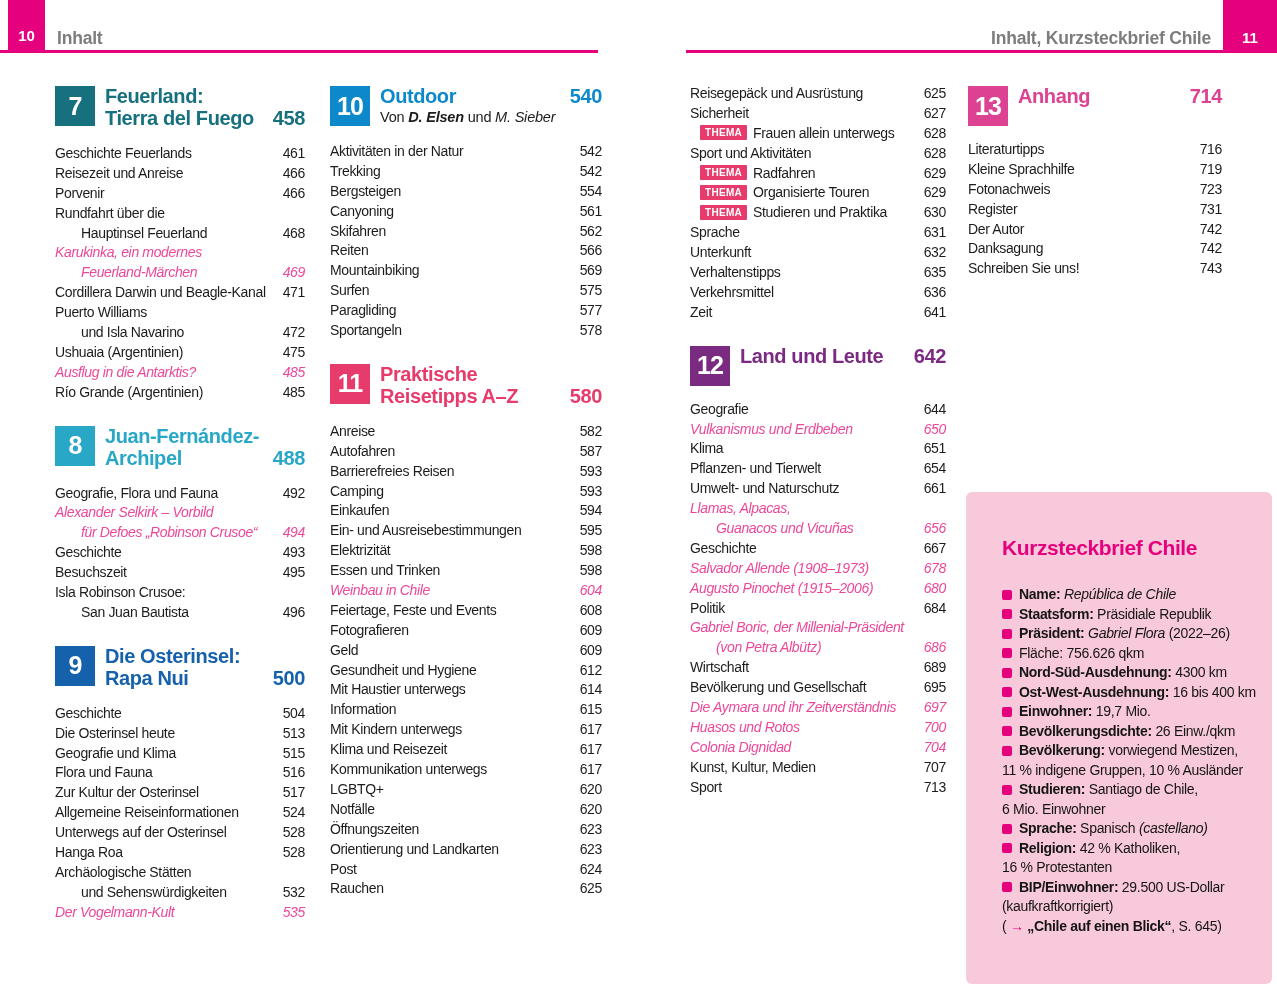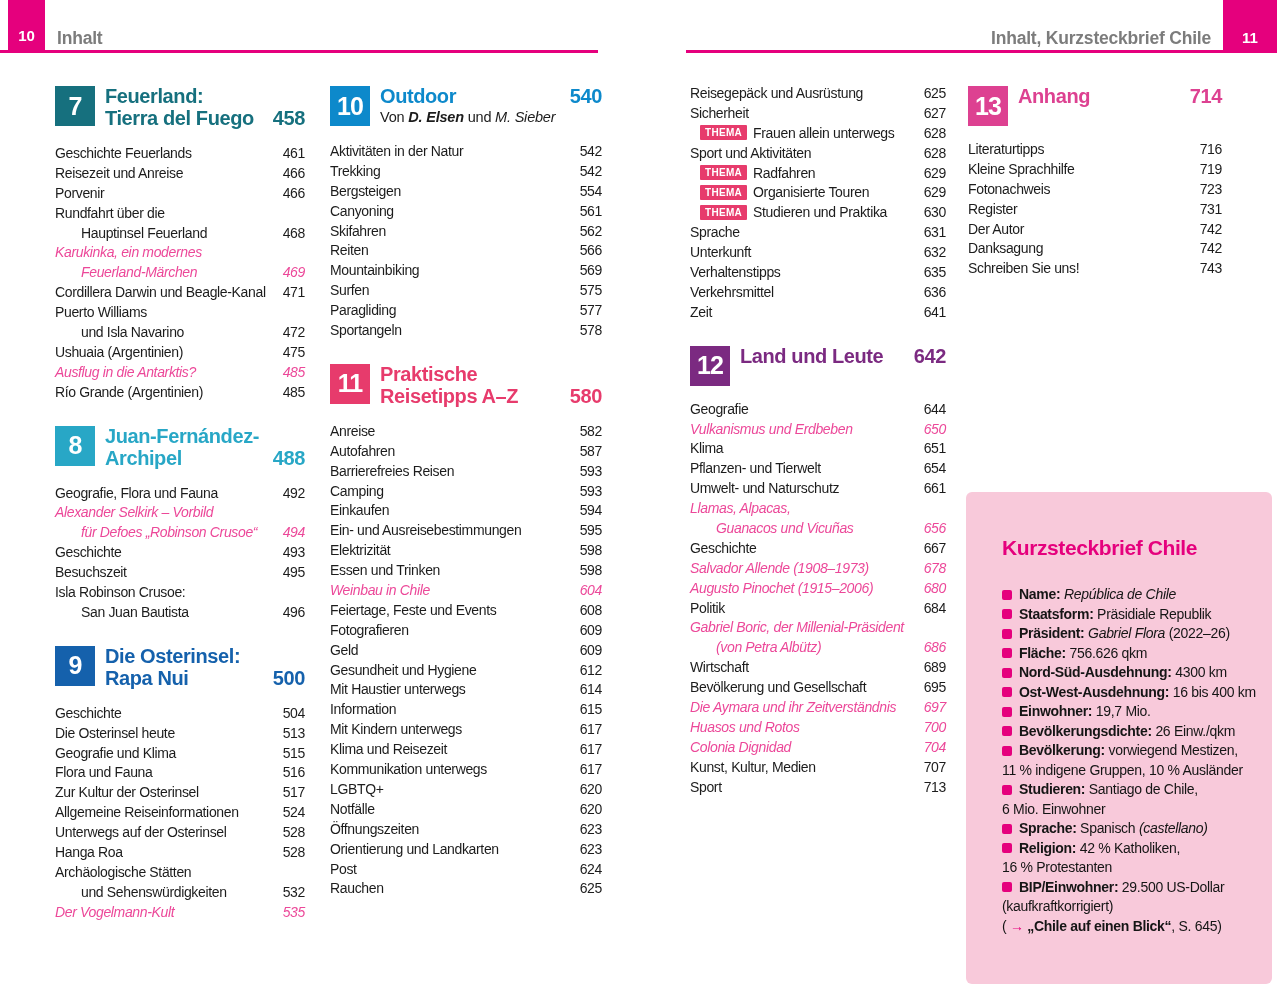--- a/index.html
+++ b/index.html
@@ -564,21 +564,21 @@
         <span class="pg">743</span>
       </div>
     </div>
 
   <div class="factbox">
     <div class="fb-title">Kurzsteckbrief Chile</div>
     <div id="fb-lines">
         <div class="fb-line"><span class="fb-bullet" style="background: rgb(229, 0, 125);"></span><span style="font-weight: bold;">Name: </span><span style="font-style: italic;">República de Chile</span></div>
         <div class="fb-line"><span class="fb-bullet" style="background: rgb(229, 0, 125);"></span><span style="font-weight: bold;">Staatsform: </span><span>Präsidiale Republik</span></div>
         <div class="fb-line"><span class="fb-bullet" style="background: rgb(229, 0, 125);"></span><span style="font-weight: bold;">Präsident: </span><span style="font-style: italic;">Gabriel Flora</span><span> (2022–26)</span></div>
-        <div class="fb-line"><span class="fb-bullet" style="background: rgb(229, 0, 125);"></span><span style="font-weight: bold;">Fläche: </span><span>756.626 qkm</span></div>
+        <div class="fb-line"><span class="fb-bullet" style="background: rgb(229, 0, 125);"></span><span style="font-weight: normal;">Fläche: </span><span>756.626 qkm</span></div>
         <div class="fb-line"><span class="fb-bullet" style="background: rgb(229, 0, 125);"></span><span style="font-weight: bold;">Nord-Süd-Ausdehnung: </span><span>4300 km</span></div>
         <div class="fb-line"><span class="fb-bullet" style="background: rgb(229, 0, 125);"></span><span style="font-weight: bold;">Ost-West-Ausdehnung: </span><span>16 bis 400 km</span></div>
         <div class="fb-line"><span class="fb-bullet" style="background: rgb(229, 0, 125);"></span><span style="font-weight: bold;">Einwohner: </span><span>19,7 Mio.</span></div>
         <div class="fb-line"><span class="fb-bullet" style="background: rgb(229, 0, 125);"></span><span style="font-weight: bold;">Bevölkerungsdichte: </span><span>26 Einw./qkm</span></div>
         <div class="fb-line"><span class="fb-bullet" style="background: rgb(229, 0, 125);"></span><span style="font-weight: bold;">Bevölkerung: </span><span>vorwiegend Mestizen,</span></div>
         <div class="fb-line"><span>11 % indigene Gruppen, 10 % Ausländer</span></div>
         <div class="fb-line"><span class="fb-bullet" style="background: rgb(229, 0, 125);"></span><span style="font-weight: bold;">Studieren: </span><span>Santiago de Chile,</span></div>
         <div class="fb-line"><span>6 Mio. Einwohner</span></div>
         <div class="fb-line"><span class="fb-bullet" style="background: rgb(229, 0, 125);"></span><span style="font-weight: bold;">Sprache: </span><span>Spanisch </span><span style="font-style: italic;">(castellano)</span></div>
         <div class="fb-line"><span class="fb-bullet" style="background: rgb(229, 0, 125);"></span><span style="font-weight: bold;">Religion: </span><span>42 % Katholiken,</span></div>

